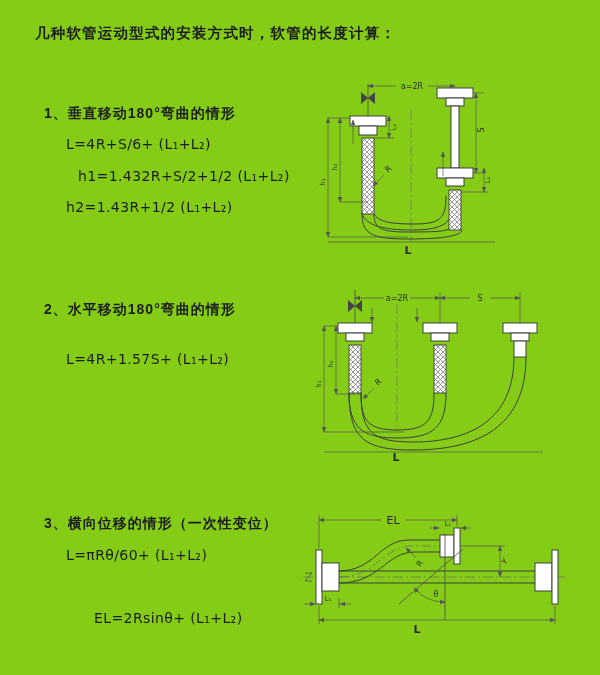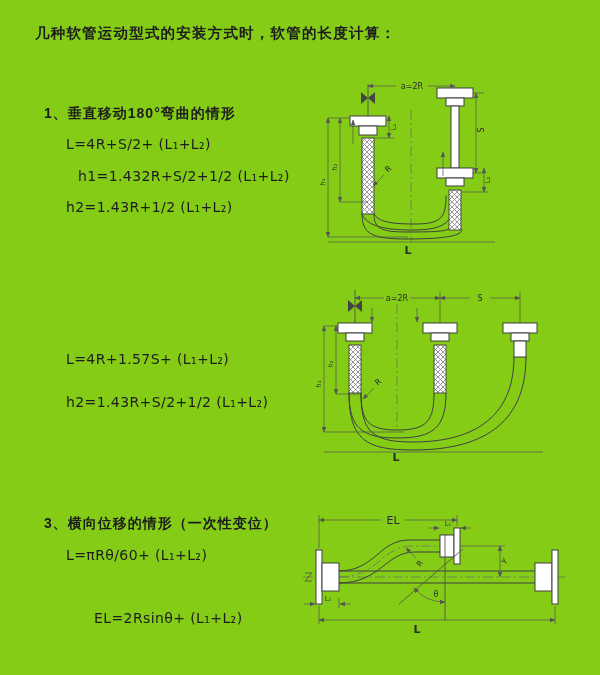--- a/index.html
+++ b/index.html
@@ -30,26 +30,26 @@
   svg .lbL{font-size:11px;}
 </style>
 </head>
 <body>
 
 <div class="page">
 
   <div class="abs title">几种软管运动型式的安装方式时，软管的长度计算：</div>
 
   <div class="abs heading" style="left:44px;top:105px;">1、垂直移动180°弯曲的情形</div>
-  <div class="abs formula" style="left:66px;top:136px;">L=4R+S/2+ (L₁+L₂)</div>
+  <div class="abs formula" style="left:66px;top:136px;">L=4R+S/6+ (L₁+L₂)</div>
   <div class="abs formula" style="left:66px;top:168px;margin-left:12px;">h1=1.432R+S/2+1/2 (L₁+L₂)</div>
   <div class="abs formula" style="left:66px;top:199px;">h2=1.43R+1/2 (L₁+L₂)</div>
 
+  <div class="abs heading" style="left:44px;top:301px;">2、水平移动180°弯曲的情形</div>
   <div class="abs formula" style="left:66px;top:331px;margin-top:20px;">L=4R+1.57S+ (L₁+L₂)</div>
-  <div class="abs formula" style="left:66px;top:394px;">h2=1.43R+S/2+1/2 (L₁+L₂)</div>
 
   <div class="abs heading" style="left:44px;top:515px;">3、横向位移的情形（一次性变位）</div>
   <div class="abs formula" style="left:66px;top:547px;">L=πRθ/60+ (L₁+L₂)</div>
   <div class="abs formula" style="left:66px;top:610px;margin-left:28px;">EL=2Rsinθ+ (L₁+L₂)</div>
 
   <svg style="left:312px;top:72px;" width="272" height="186" viewBox="0 0 272 186">
     <defs>
       <marker id="ar1" viewBox="0 0 10 10" refX="9" refY="5" markerWidth="8" markerHeight="8" orient="auto-start-reverse">
         <path d="M0,1 L10,5 L0,9 z" fill="#555"></path>
       </marker>

